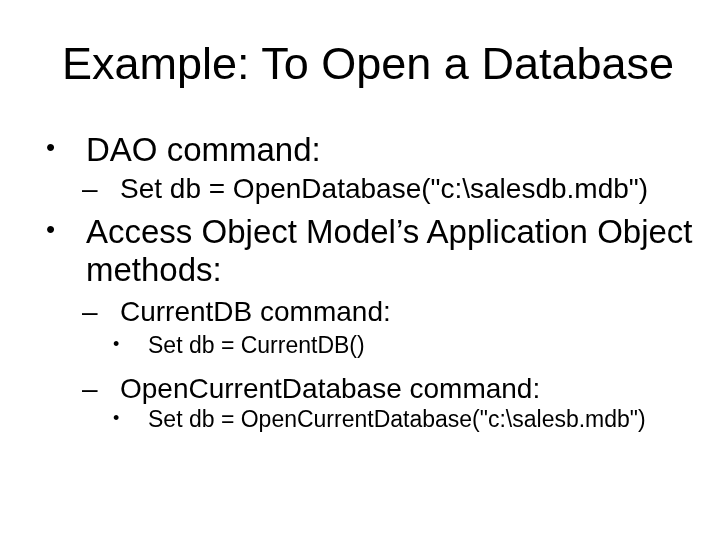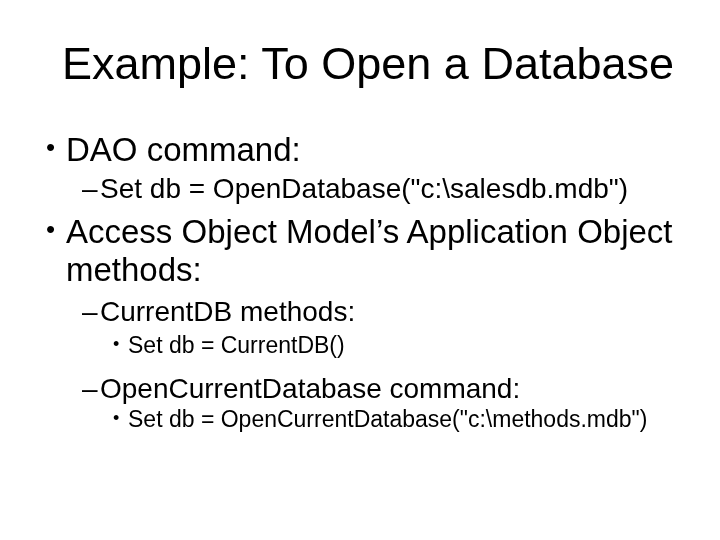--- a/index.html
+++ b/index.html
@@ -28,21 +28,21 @@
     line-height: 1.2;
     letter-spacing: 0px;
     white-space: nowrap;
   }
   .line {
     position: absolute;
     display: flex;
     align-items: flex-start;
   }
   .line .mk { flex: 0 0 auto; }
-  .line .txt { white-space: pre-wrap; }
+  .line .txt { white-space: pre-wrap; margin-left: 20px; }
 
   .l1 { font-size: 33px; line-height: 1.15; left: 46px; }
   .l1 .mk { width: 20px; font-size: 26px; line-height: inherit; padding-top: 2px; }
 
   .l2 { font-size: 28px; line-height: 1.2; left: 82px; }
   .l2 .mk { width: 18px; }
 
   .l3 { font-size: 23px; line-height: 1.2; left: 113px; }
   .l3 .mk { width: 15px; font-size: 18px; padding-top: 2px; }
 
@@ -72,31 +72,31 @@
   </div>
 
   <div class="line l1 pos-b2">
     <span class="mk">•</span>
     <span class="txt">Access Object Model’s Application Object
 methods:</span>
   </div>
 
   <div class="line l2 pos-b3">
     <span class="mk">–</span>
-    <span class="txt">CurrentDB methods:</span>
+    <span class="txt">CurrentDB command:</span>
   </div>
 
   <div class="line l3 pos-b4">
     <span class="mk">•</span>
     <span class="txt">Set db = CurrentDB()</span>
   </div>
 
   <div class="line l2 pos-b5">
     <span class="mk">–</span>
     <span class="txt">OpenCurrentDatabase command:</span>
   </div>
 
   <div class="line l3 pos-b6">
     <span class="mk">•</span>
-    <span class="txt">Set db = OpenCurrentDatabase("c:\methods.mdb")</span>
+    <span class="txt">Set db = OpenCurrentDatabase("c:\salesb.mdb")</span>
   </div>
 
 </div>
 
 </body></html>

